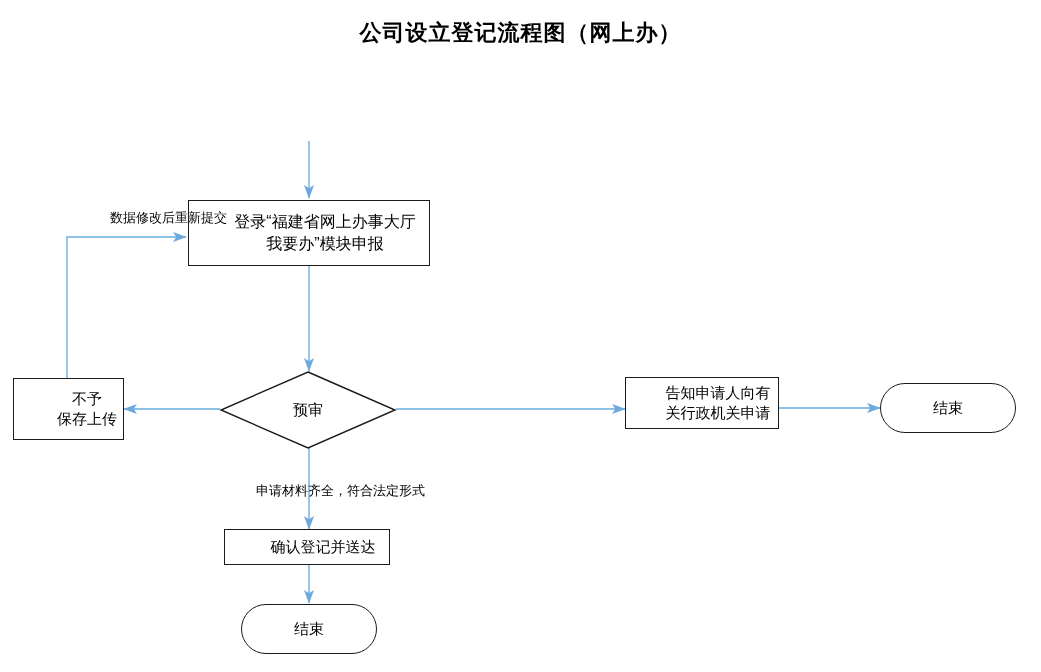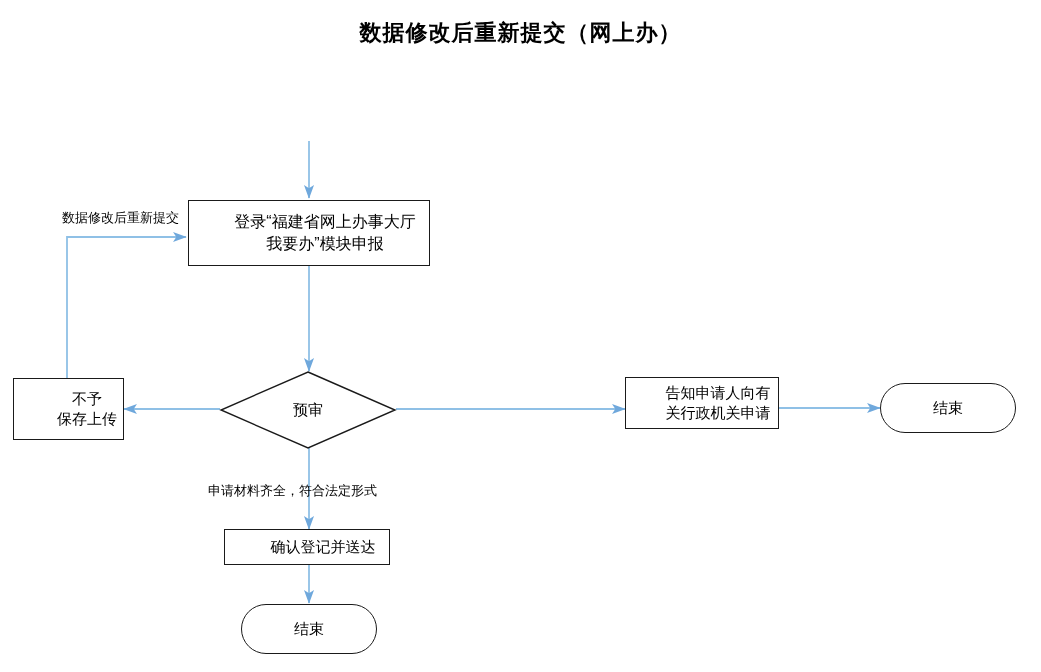--- a/index.html
+++ b/index.html
@@ -95,30 +95,31 @@
   }
   
   .edge-label {
     position: absolute;
     font-size: 13px;
     line-height: 1.5;
     color: #000000;
     white-space: pre-line;
     z-index: 4;
     background: transparent;
+    margin-left: 48px;
   }
   .edge-label.center { text-align: center; }
   .edge-label.left   { text-align: left; }
 </style>
 </head>
 <body>
 
 <div id="canvas">
 
-  <div class="chart-title">数据修改后重新提交（网上办）</div>
+  <div class="chart-title">公司设立登记流程图（网上办）</div>
 
   <svg id="connectors" viewBox="0 0 1041 672" width="1041" height="672" xmlns="http://www.w3.org/2000/svg">
     <defs>
       <marker id="ah" markerWidth="9" markerHeight="9" refX="7.2" refY="3.2" orient="auto" markerUnits="strokeWidth">
         <path d="M0,0.4 L7.6,3.2 L0,6 L1.8,3.2 Z" fill="#6FA8DC"></path>
       </marker>
     </defs>
     <g stroke="#8FC0E6" stroke-width="1.8" fill="none">
 
       <line x1="309" y1="141" x2="309" y2="198" marker-end="url(#ah)"></line>

